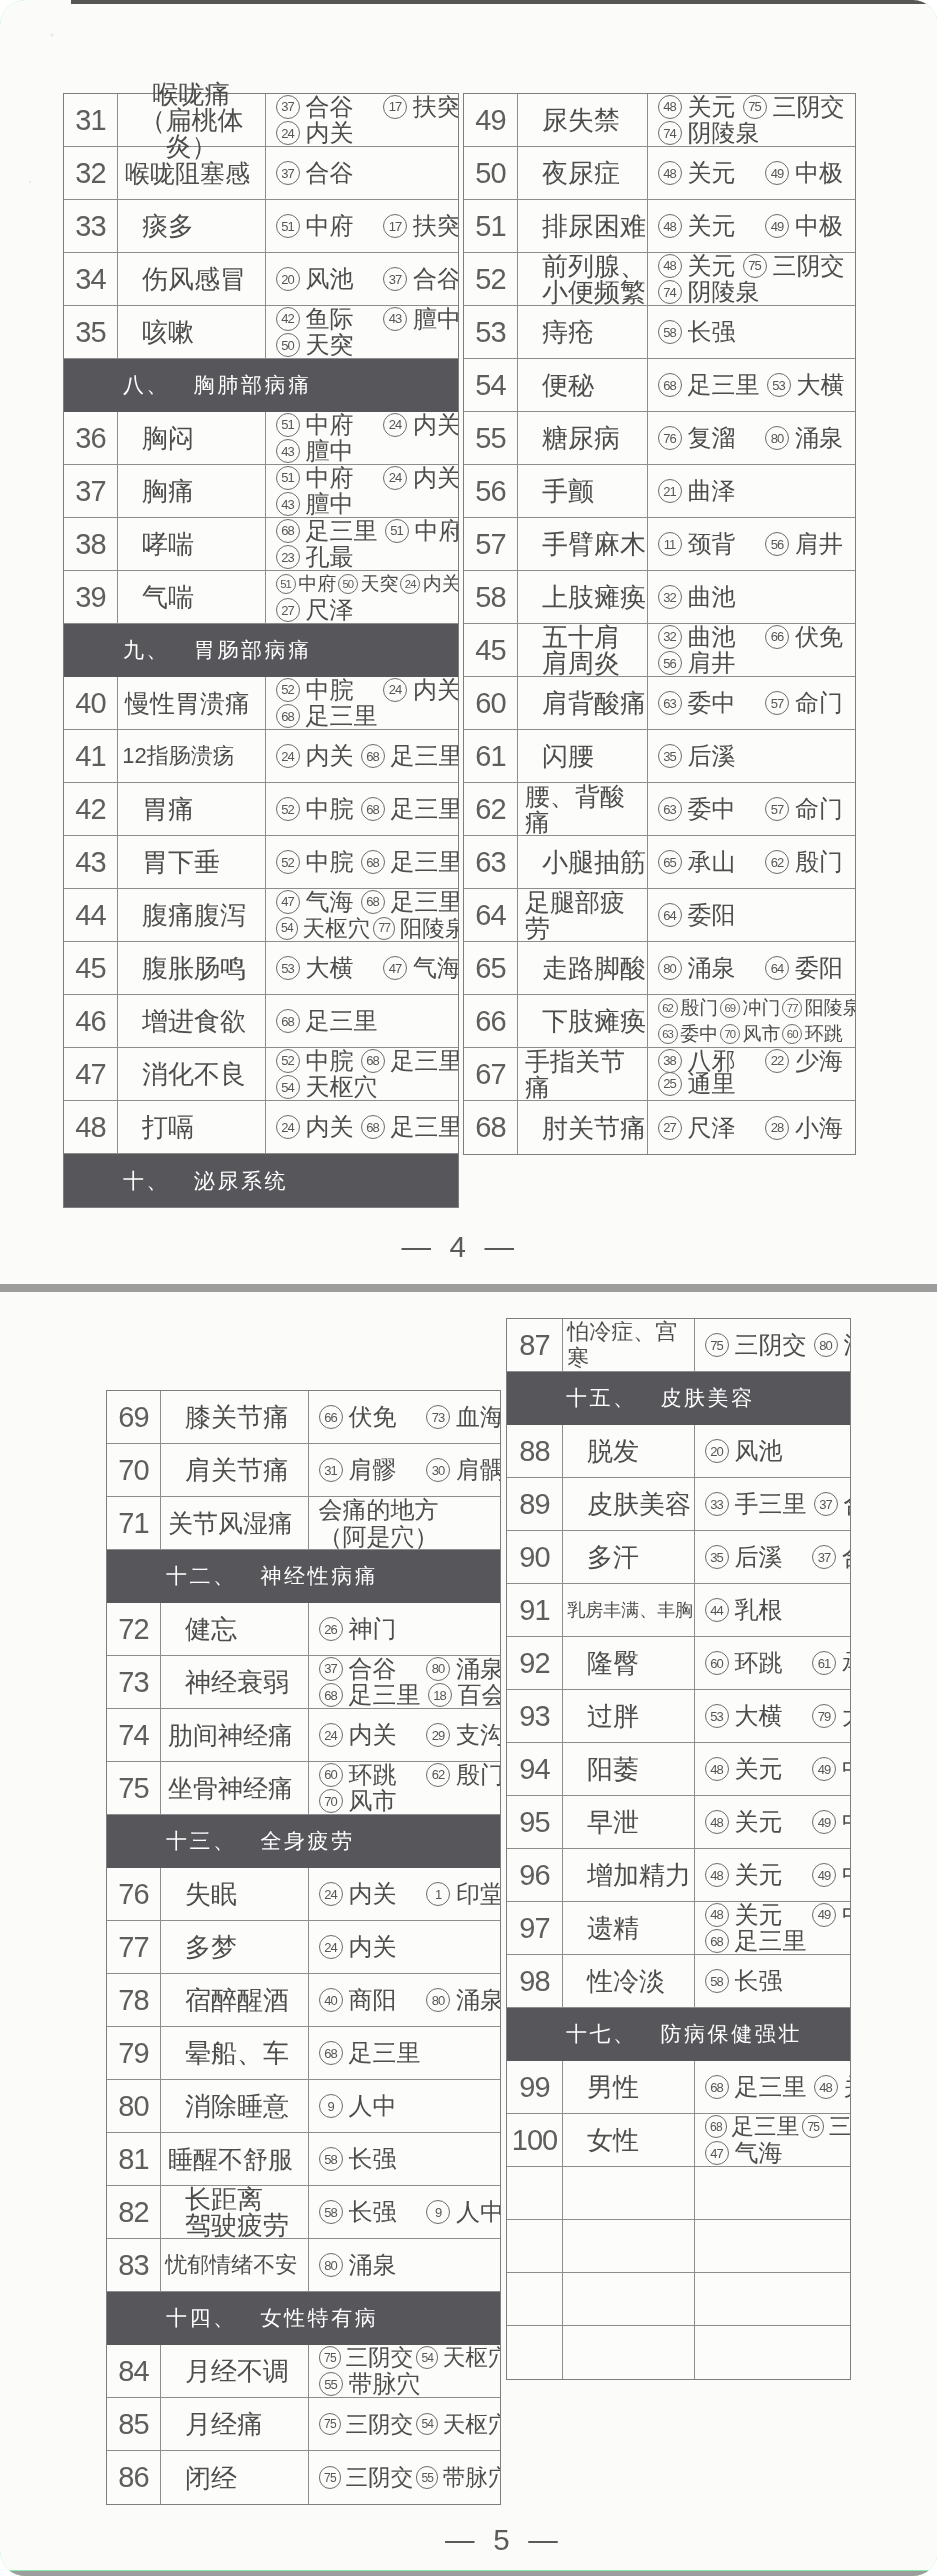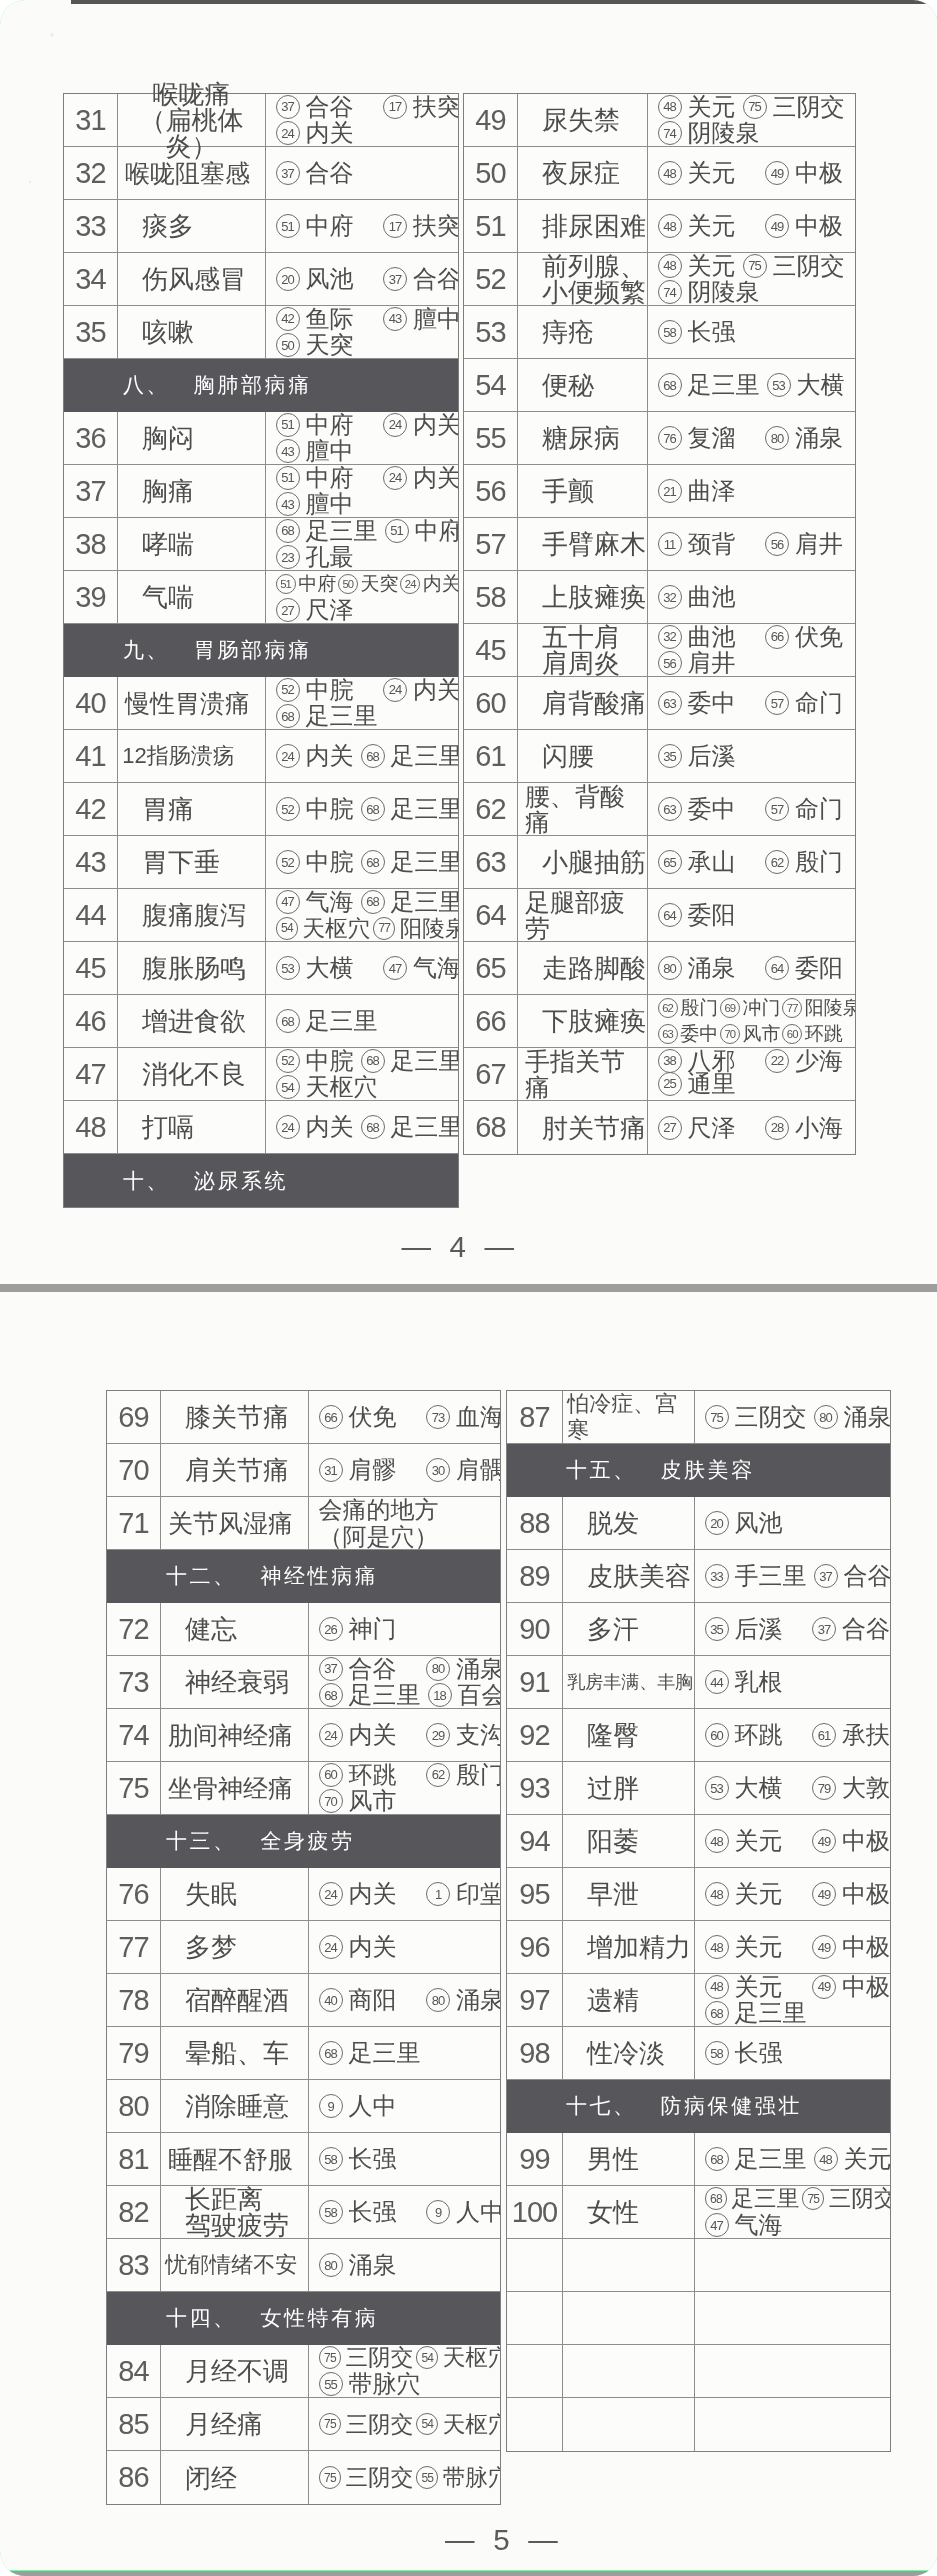--- a/index.html
+++ b/index.html
@@ -12,21 +12,21 @@
                      radial-gradient(circle 2.6px at 30px 182px,#e6e6e2 0%,transparent 70%);}
   #pageB{top:1291px;height:1279px;}
   .edge-top{position:absolute;top:0;left:71px;width:867px;height:4.3px;background:#565656;}
   .separator{position:absolute;top:1284px;left:0;width:938px;height:7.8px;background:#9d9d9d;}
   .edge-bottom{position:absolute;top:2571px;left:0;width:938px;height:5.2px;background:#9d9d9d;}
 
   .tbl{position:absolute;background:#fcfcfa;border:1.7px solid #7e7e7e;box-sizing:border-box;}
   #t4l{left:63px;top:93px;width:396px;}
   #t4r{left:463px;top:93px;width:393px;}
   #t5l{left:106px;top:1390px;width:395px;}
-  #t5r{left:506px;top:1390px;width:385px;}
+  #t5r{left:506px;top:1318px;width:345px;}
 
   .trow{height:53px;box-sizing:border-box;border-bottom:1.7px solid #8d8d8d;display:flex;background:#fcfcfa;}
   .tbl > .trow:last-child, .tbl > .tbar:last-child{border-bottom:none;}
   .c-num{width:54px;min-width:54px;border-right:1.7px solid #8d8d8d;display:flex;align-items:center;
          justify-content:center;font-size:29px;color:#5e5e5e;letter-spacing:-0.9px;box-sizing:border-box;}
   #t5r .c-num{width:56px;min-width:56px;}
   .c-sym{width:148px;min-width:148px;border-right:1.7px solid #8d8d8d;display:flex;flex-direction:column;
          justify-content:center;padding-left:24px;font-size:26px;color:#4d4d4d;line-height:26px;box-sizing:border-box;}
   #t4r .c-sym{width:130px;min-width:130px;}
   #t5r .c-sym{width:132px;min-width:132px;}

